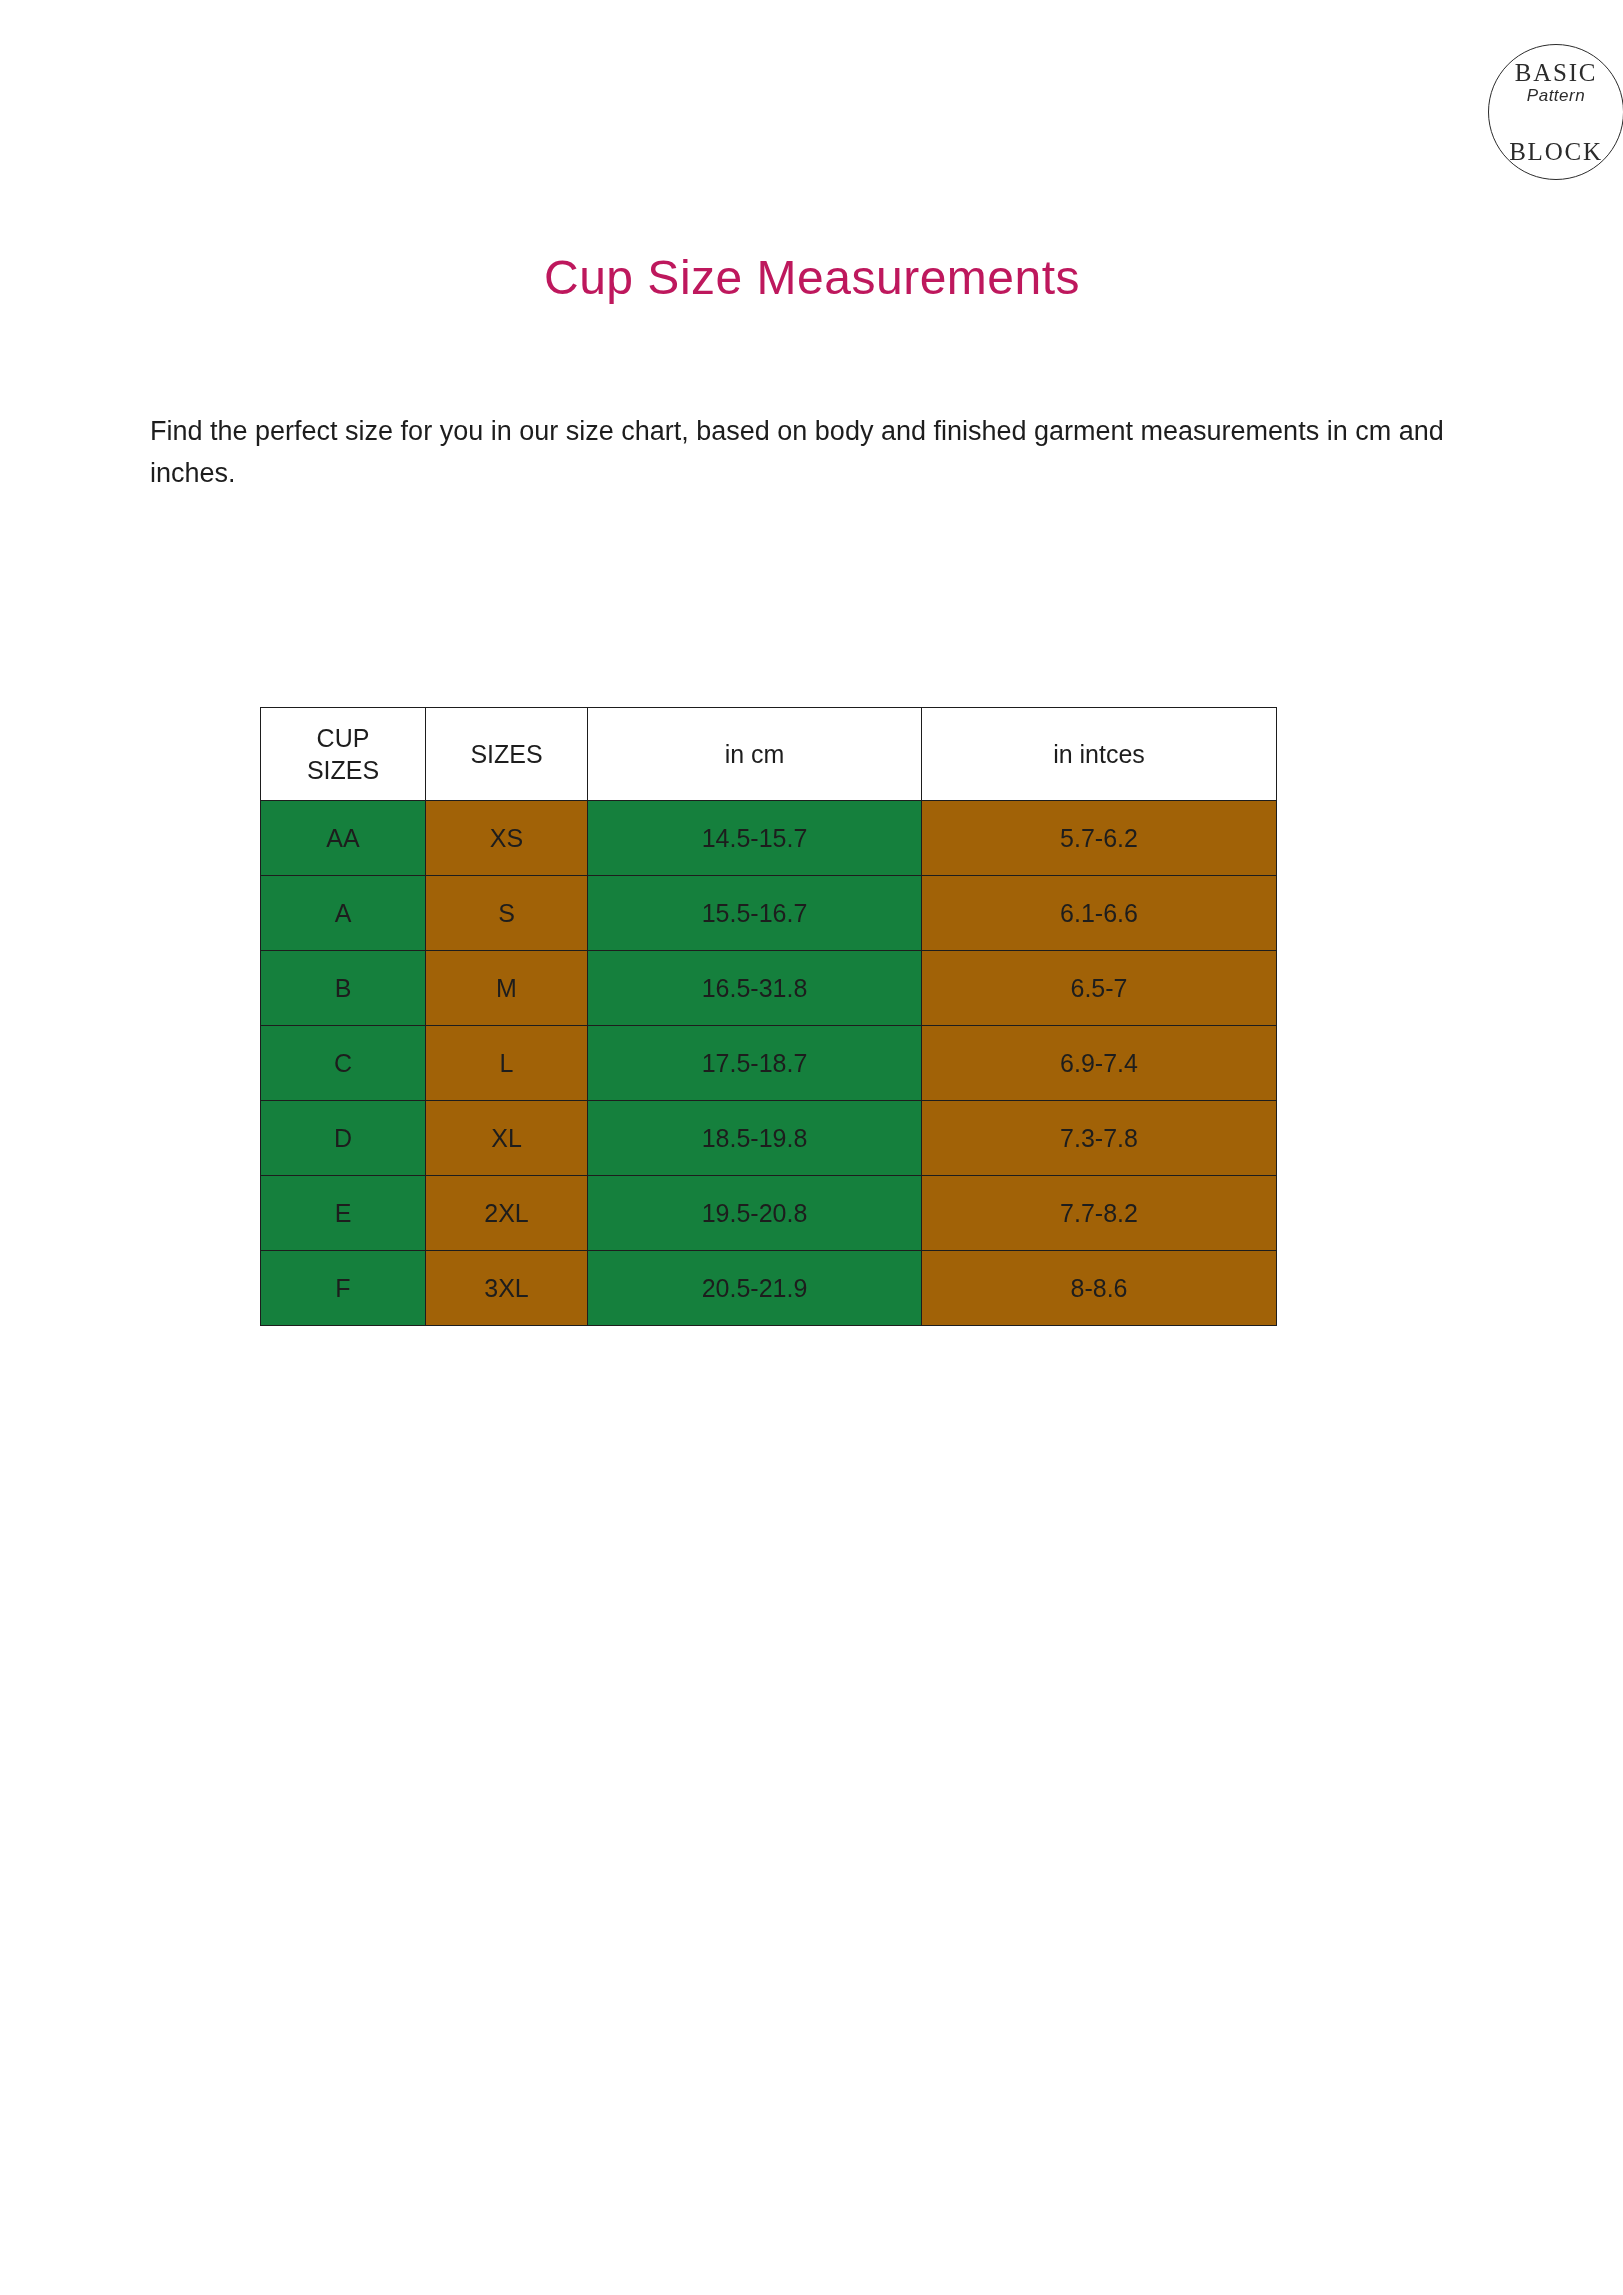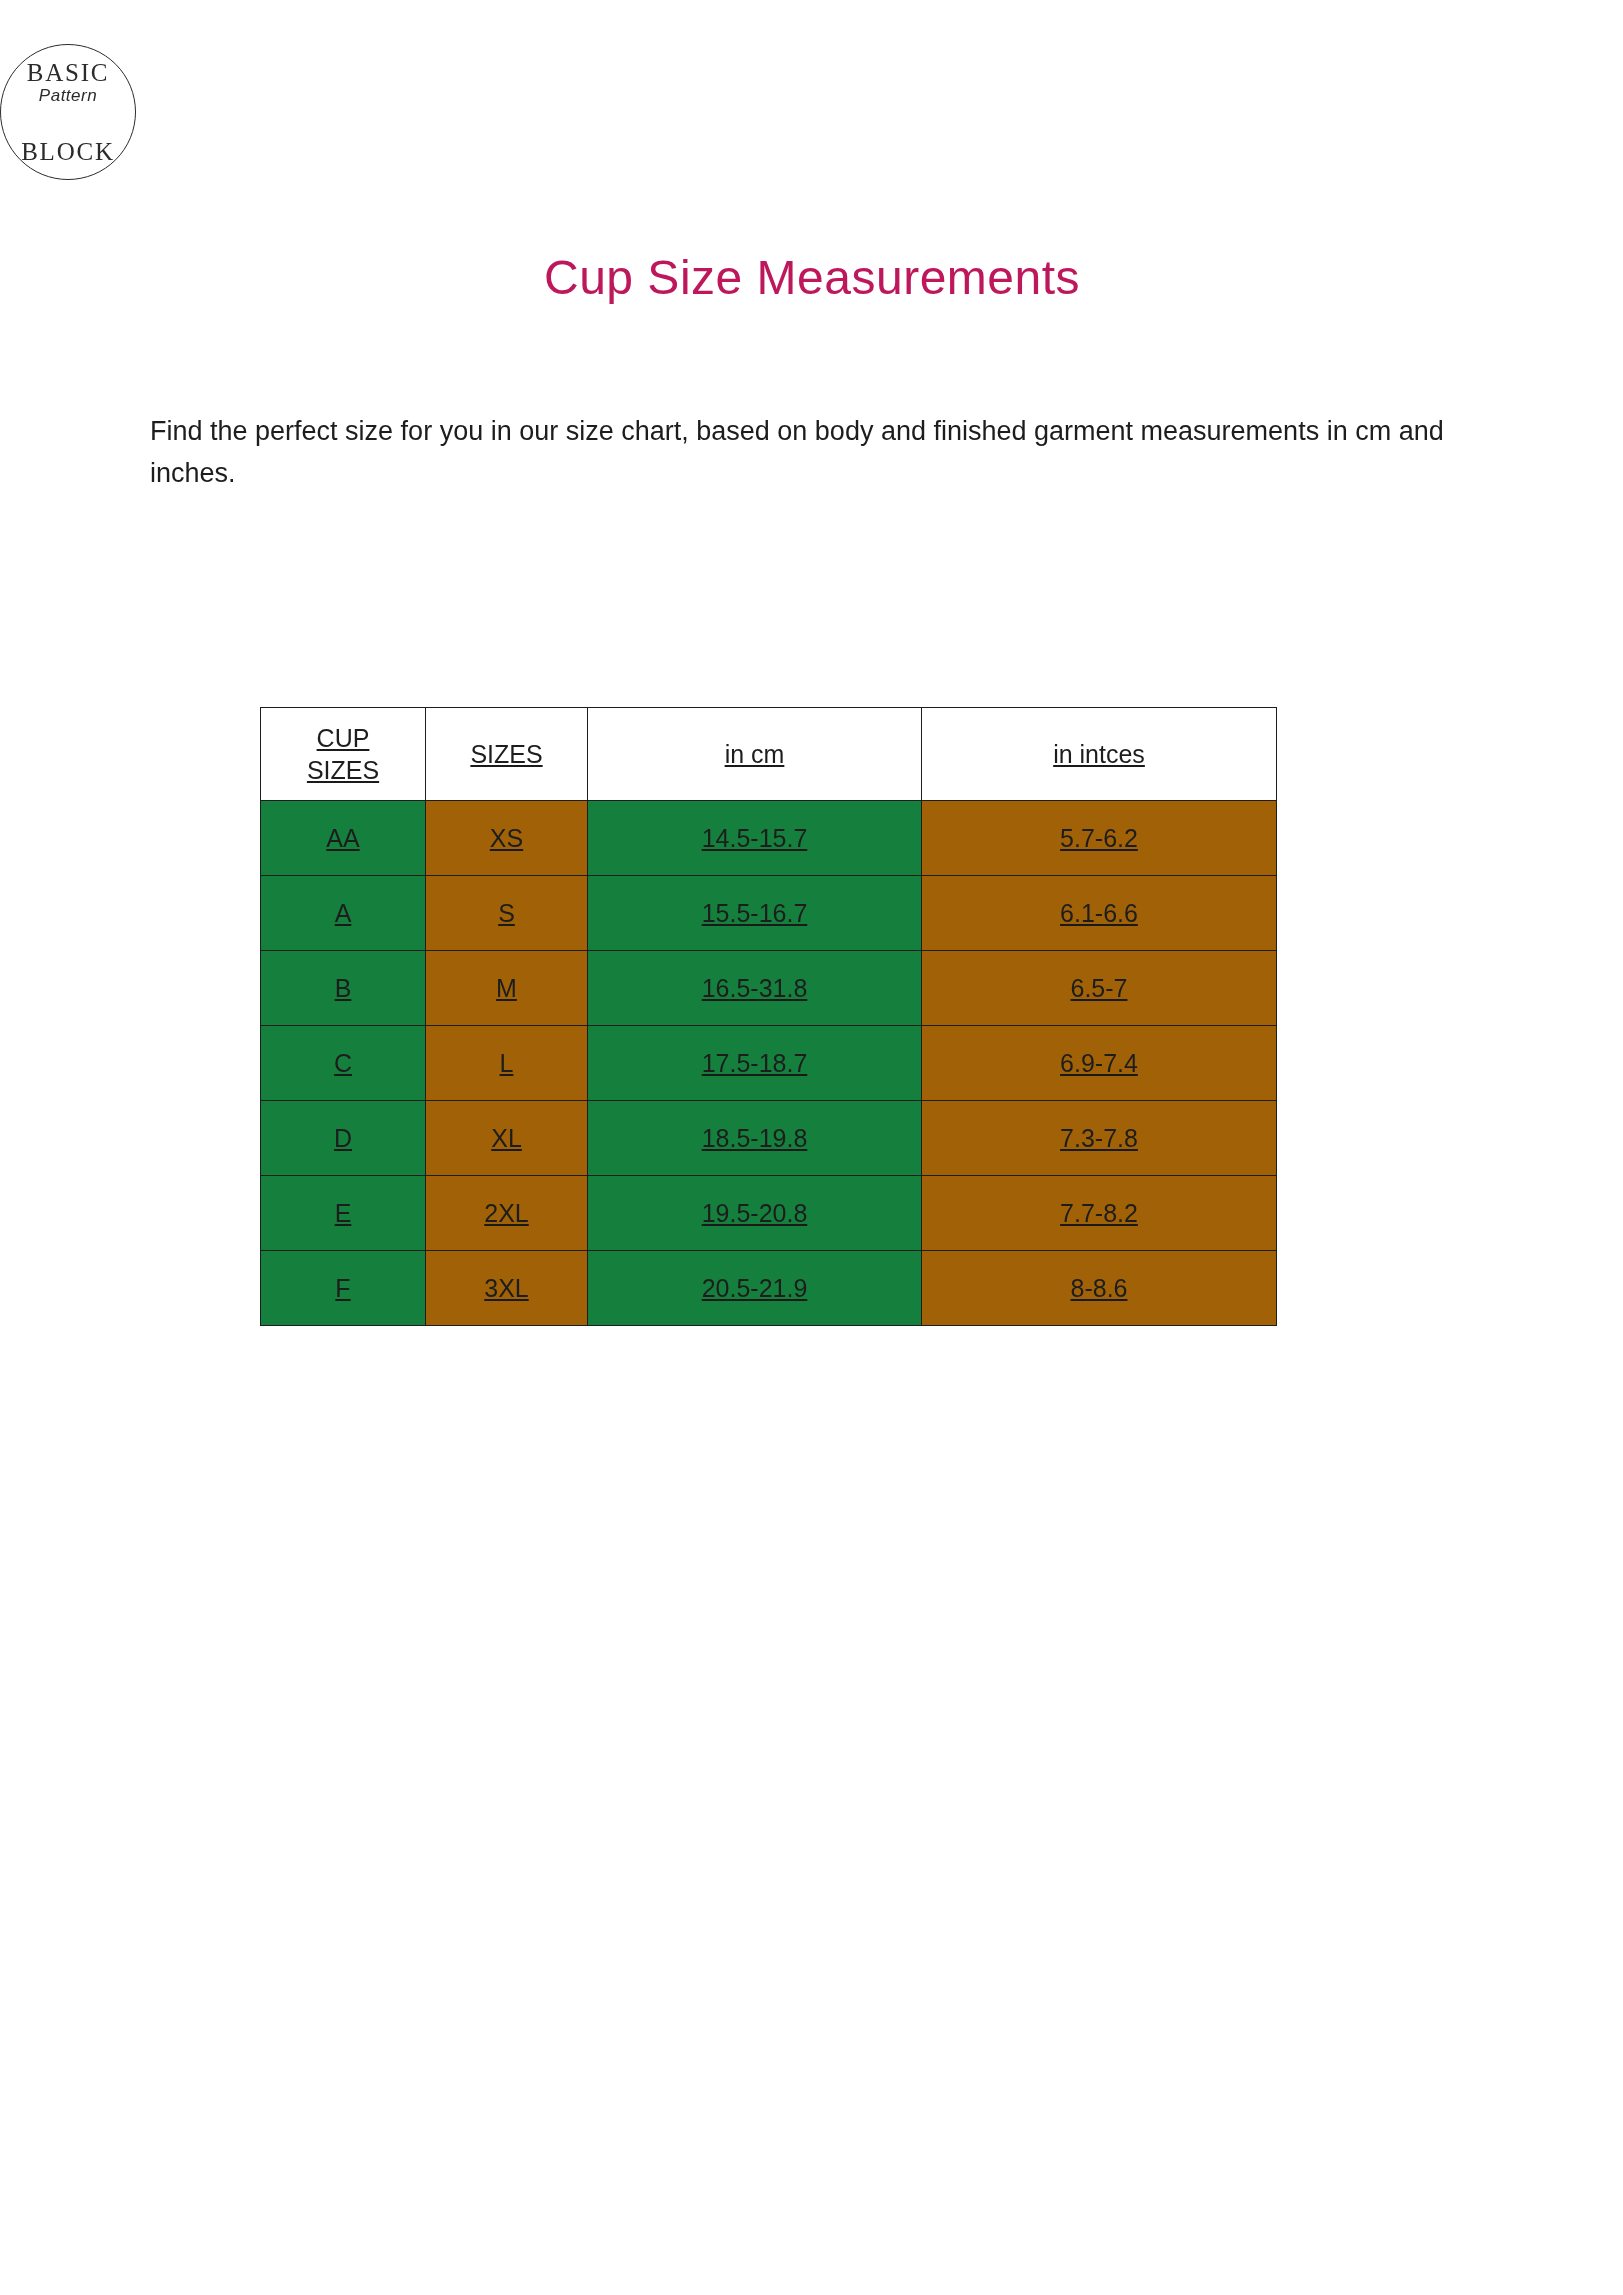--- a/index.html
+++ b/index.html
@@ -16,21 +16,21 @@
     overflow: hidden;
   }
 
   
   .logo-wrap {
     position: absolute;
     top: 44px;
     left: 0;
     width: 100%;
     display: flex;
-    justify-content: flex-start;
+    justify-content: flex-end;
   }
   .logo {
     width: 136px;
     height: 136px;
     border: 1.8px solid #2b2b2b;
     border-radius: 50%;
     display: flex;
     flex-direction: column;
     align-items: center;
     justify-content: center;
@@ -91,21 +91,20 @@
   .table-wrap {
     position: absolute;
     top: 707px;
     left: 260px;
     width: 1017px;
   }
   table.size-table {
     border-collapse: collapse;
     width: 100%;
     table-layout: fixed;
-    text-decoration: underline;
   }
   table.size-table th,
   table.size-table td {
     border: 1.8px solid #1d1d1d;
     text-align: center;
     font-size: 25px;
     font-weight: 400;
     color: #1d1d1d;
     padding: 0;
     height: 74px;

